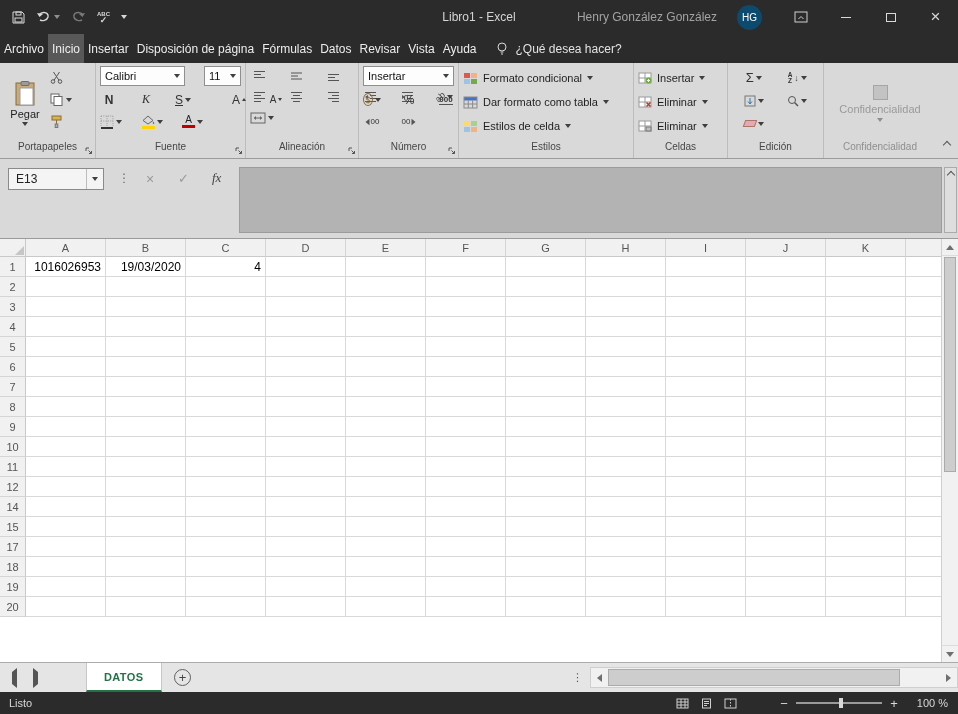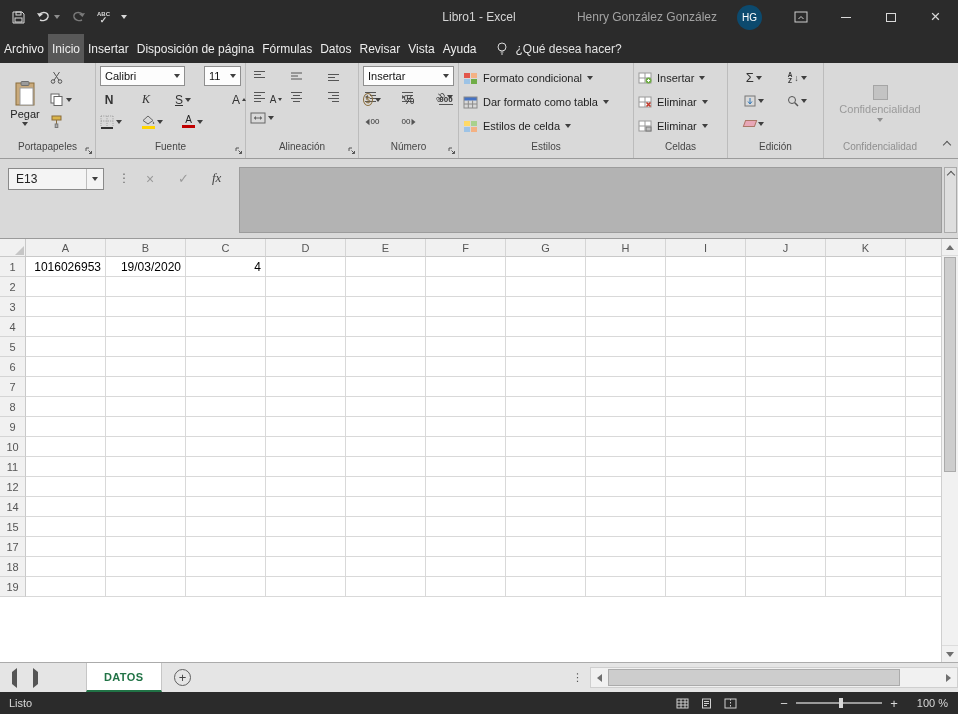--- a/index.html
+++ b/index.html
@@ -876,20 +876,35 @@
           <div class="cell"></div>
           <div class="cell"></div>
           <div class="cell"></div>
           <div class="cell"></div>
           <div class="cell"></div>
           <div class="cell"></div>
           <div class="cell"></div>
           <div class="cell"></div>
           <div class="cell fill"></div>
         </div>
+        <div class="g-row">
+          <div class="row-h">20</div>
+          <div class="cell"></div>
+          <div class="cell"></div>
+          <div class="cell"></div>
+          <div class="cell"></div>
+          <div class="cell"></div>
+          <div class="cell"></div>
+          <div class="cell"></div>
+          <div class="cell"></div>
+          <div class="cell"></div>
+          <div class="cell"></div>
+          <div class="cell"></div>
+          <div class="cell fill"></div>
+        </div>
       </div>
     <div class="vscroll">
       <div class="vs-btn">
           <span class="tri-up"></span>
         </div>
       <div class="vs-thumb"></div>
       <div class="vs-btn bottom">
           <span class="tri-down"></span>
         </div>
     </div>

